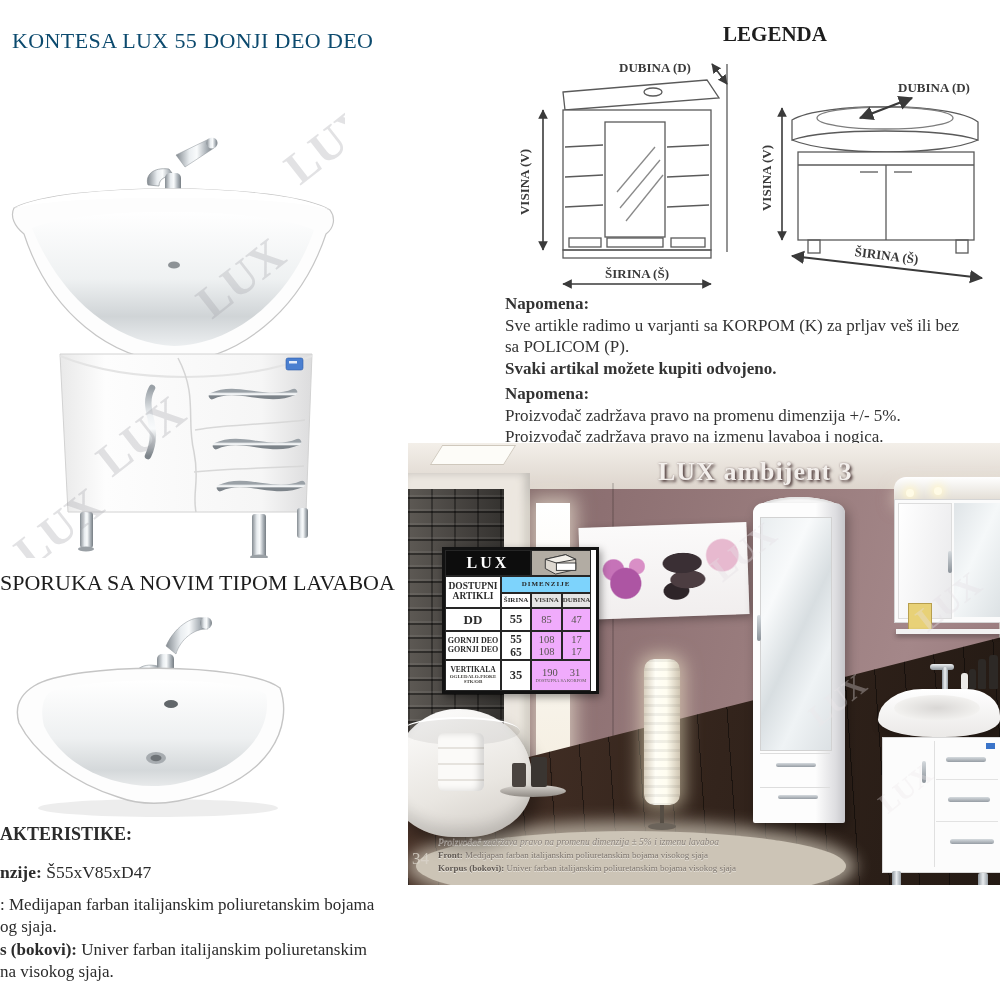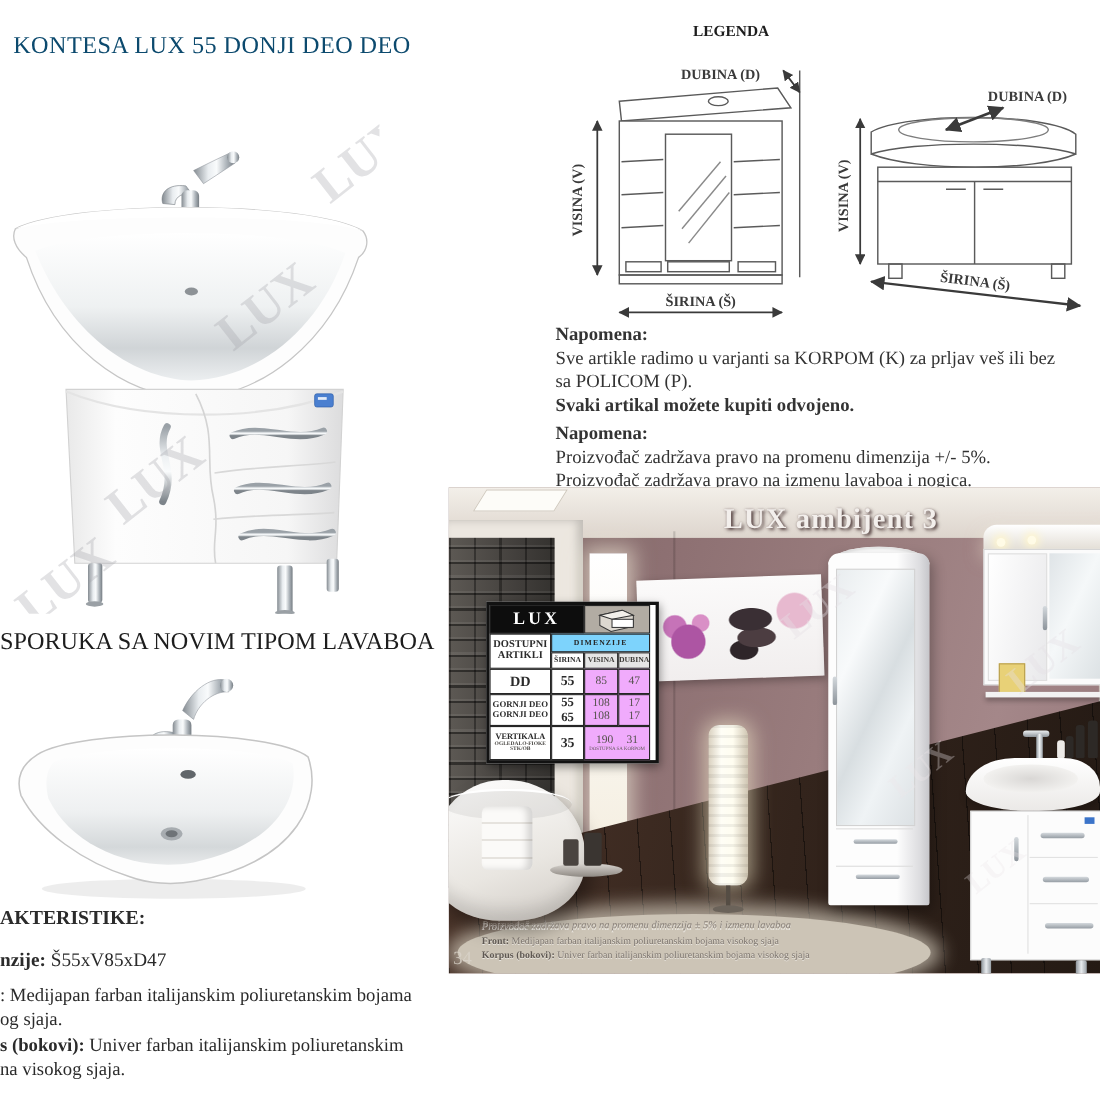--- a/index.html
+++ b/index.html
@@ -2,21 +2,21 @@
 <html><head>
 <meta charset="utf-8">
 <style>
   html,body{margin:0;padding:0}
   body{position:relative;width:1000px;height:1000px;background:#fff;overflow:hidden;
        font-family:"Liberation Serif",serif;color:#2b2b2b}
   .abs{position:absolute}
 
   
   .page-title{left:12px;top:28px;font-size:22px;font-weight:normal;letter-spacing:.4px;color:#0c4a6e}
-  .legenda-title{left:630px;top:22px;width:290px;font-size:14px;font-weight:bold;color:#1d1d1d}
+  .legenda-title{left:630px;top:22px;width:290px;text-align:center;font-size:21px;font-weight:bold;color:#1d1d1d}
   .delivery-title{left:0;top:570px;font-size:22px;font-weight:normal;color:#1d1d1d;white-space:nowrap}
   .note{left:505px;width:520px;font-size:17px;line-height:21.5px;color:#333}
   .note .nh{font-weight:bold}
   .note .nb{font-weight:bold}
   .note div{white-space:nowrap}
   #note1{top:293px}
   #note2{top:383px}
   .char-title{left:0;top:824px;font-size:18px;font-weight:bold}
   .char-dim{left:0;top:862px;font-size:17.5px}
   .char-para{left:0;top:894px;font-size:17px;line-height:22.4px;width:470px}
@@ -122,21 +122,21 @@
   #ambient .v2-leg{background:linear-gradient(90deg,#8e959b,#e8ebee,#9aa1a7);border-radius:2px}
   #ambient .vl1{left:484px;top:428px;width:9px;height:16px}
   #ambient .vl2{left:570px;top:430px;width:10px;height:18px}
   #ambient .amb-title{left:250px;top:14px;font-size:26px;font-weight:bold;letter-spacing:1px;color:#f3efec;
     text-shadow:2px 2px 3px rgba(60,40,40,.85),0 0 2px rgba(110,90,90,.6)}
   .wm{position:absolute;font-weight:bold;transform:rotate(-38deg);color:rgba(230,224,228,.38);font-family:"Liberation Serif",serif}
   #ambient .wm1{left:300px;top:90px;font-size:34px}
   #ambient .wm2{left:398px;top:240px;font-size:30px;color:rgba(236,230,233,.33)}
   #ambient .wm3{left:505px;top:140px;font-size:34px}
   #ambient .wm4{left:468px;top:330px;font-size:28px;color:rgba(236,230,233,.3)}
-  #ambient .page-num{left:4px;top:418px;font-size:17px;color:#d9d3c9;opacity:.85}
+  #ambient .page-num{left:4px;top:406px;font-size:17px;color:#d9d3c9;opacity:.85}
   #ambient .footer{left:30px;top:392px;width:420px}
   #ambient .footer .f1{font-size:12px;font-weight:bold;font-style:italic;color:#3f3a36;text-shadow:0 1px 1px rgba(255,255,255,.7)}
   #ambient .footer .f2{font-size:9.5px;font-style:italic;color:#8a827b;margin-top:2px;text-shadow:0 1px 0 rgba(255,255,255,.6)}
   #ambient .footer .f3,#ambient .footer .f4{font-size:9px;color:#7c746d;margin-top:3px;text-shadow:0 1px 0 rgba(255,255,255,.6)}
   #ambient .footer .fl{font-weight:bold;color:#5f5852}
 
   
   #amb-table{left:34px;top:104px;width:151px;background:#fff;border:3px solid #121212;
     display:grid;grid-template-columns:56px 30px 31px 29px;grid-template-rows:26px 17px 15px 23px 29px 31px;
     box-shadow:2px 3px 8px rgba(0,0,0,.4)}

